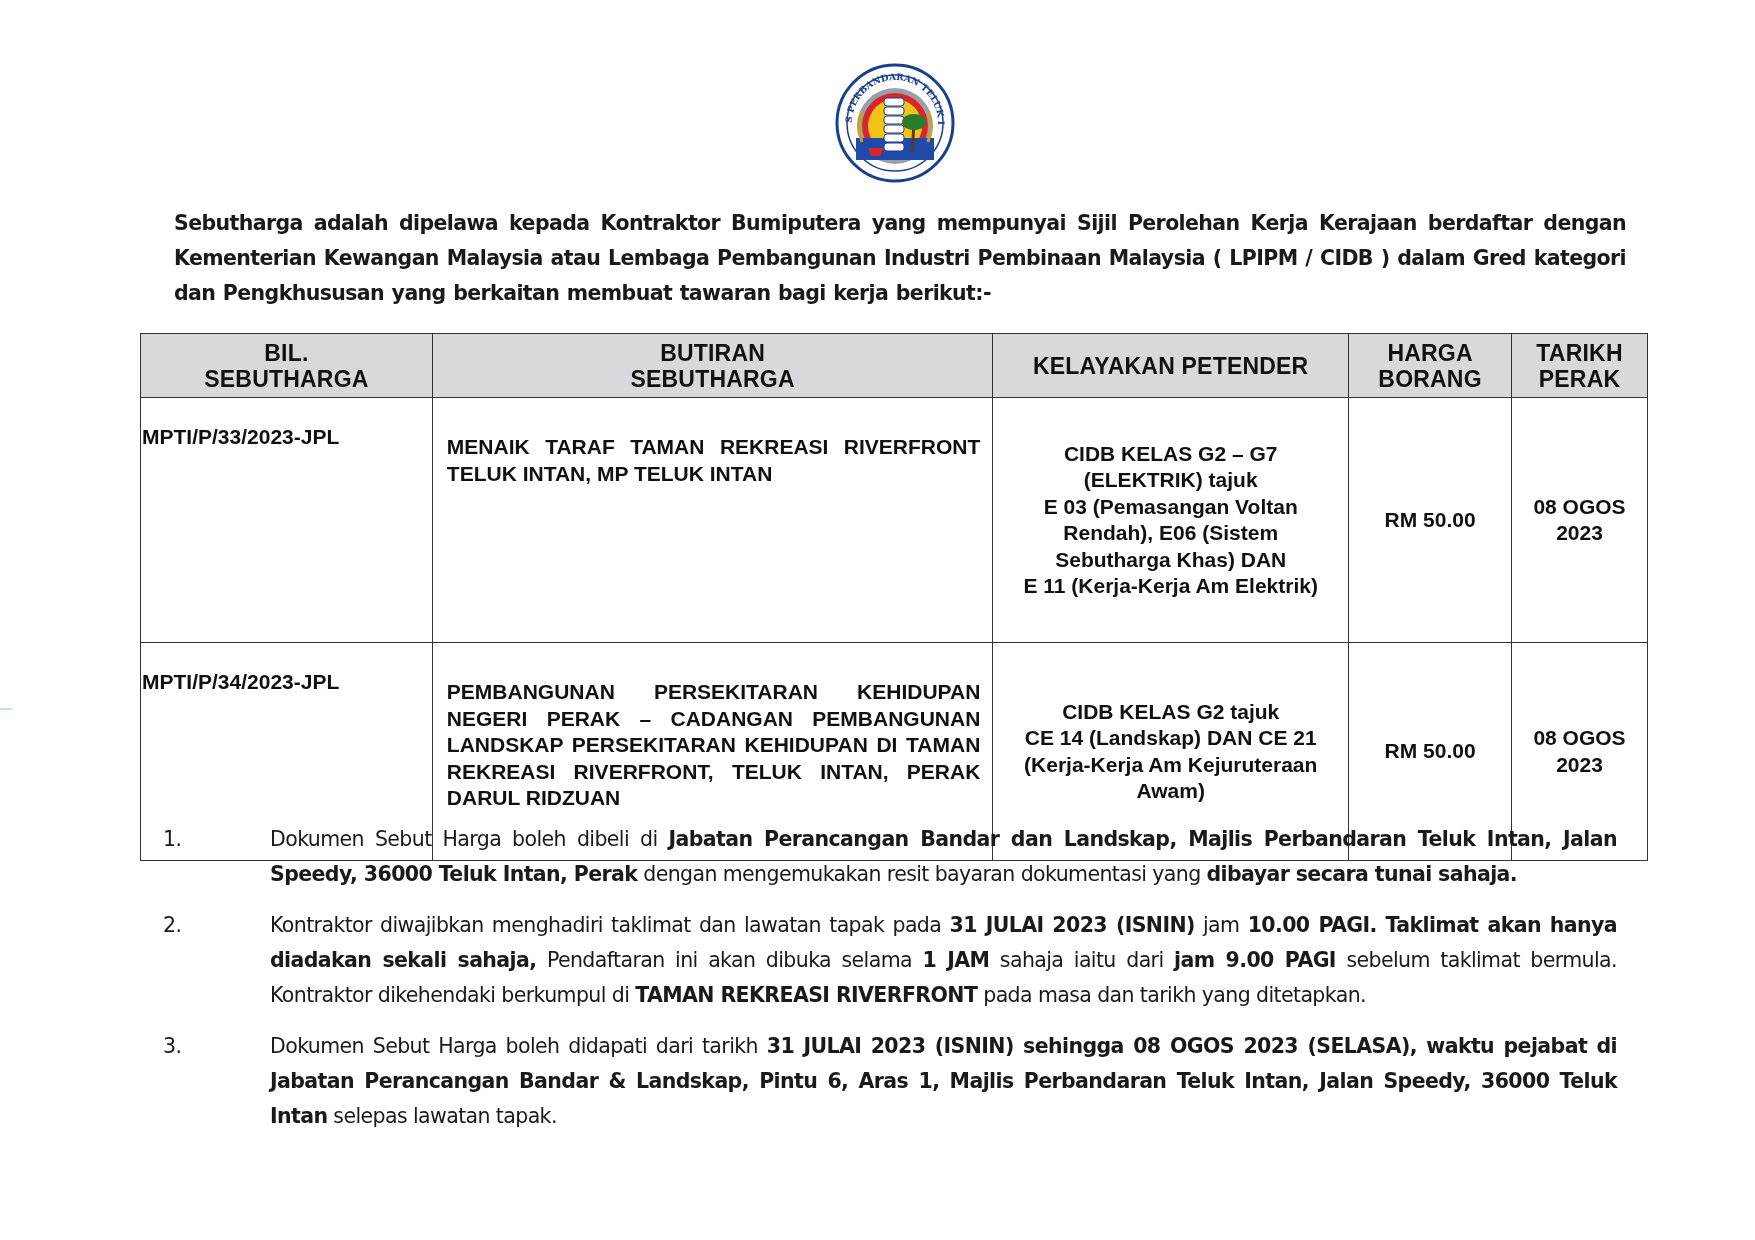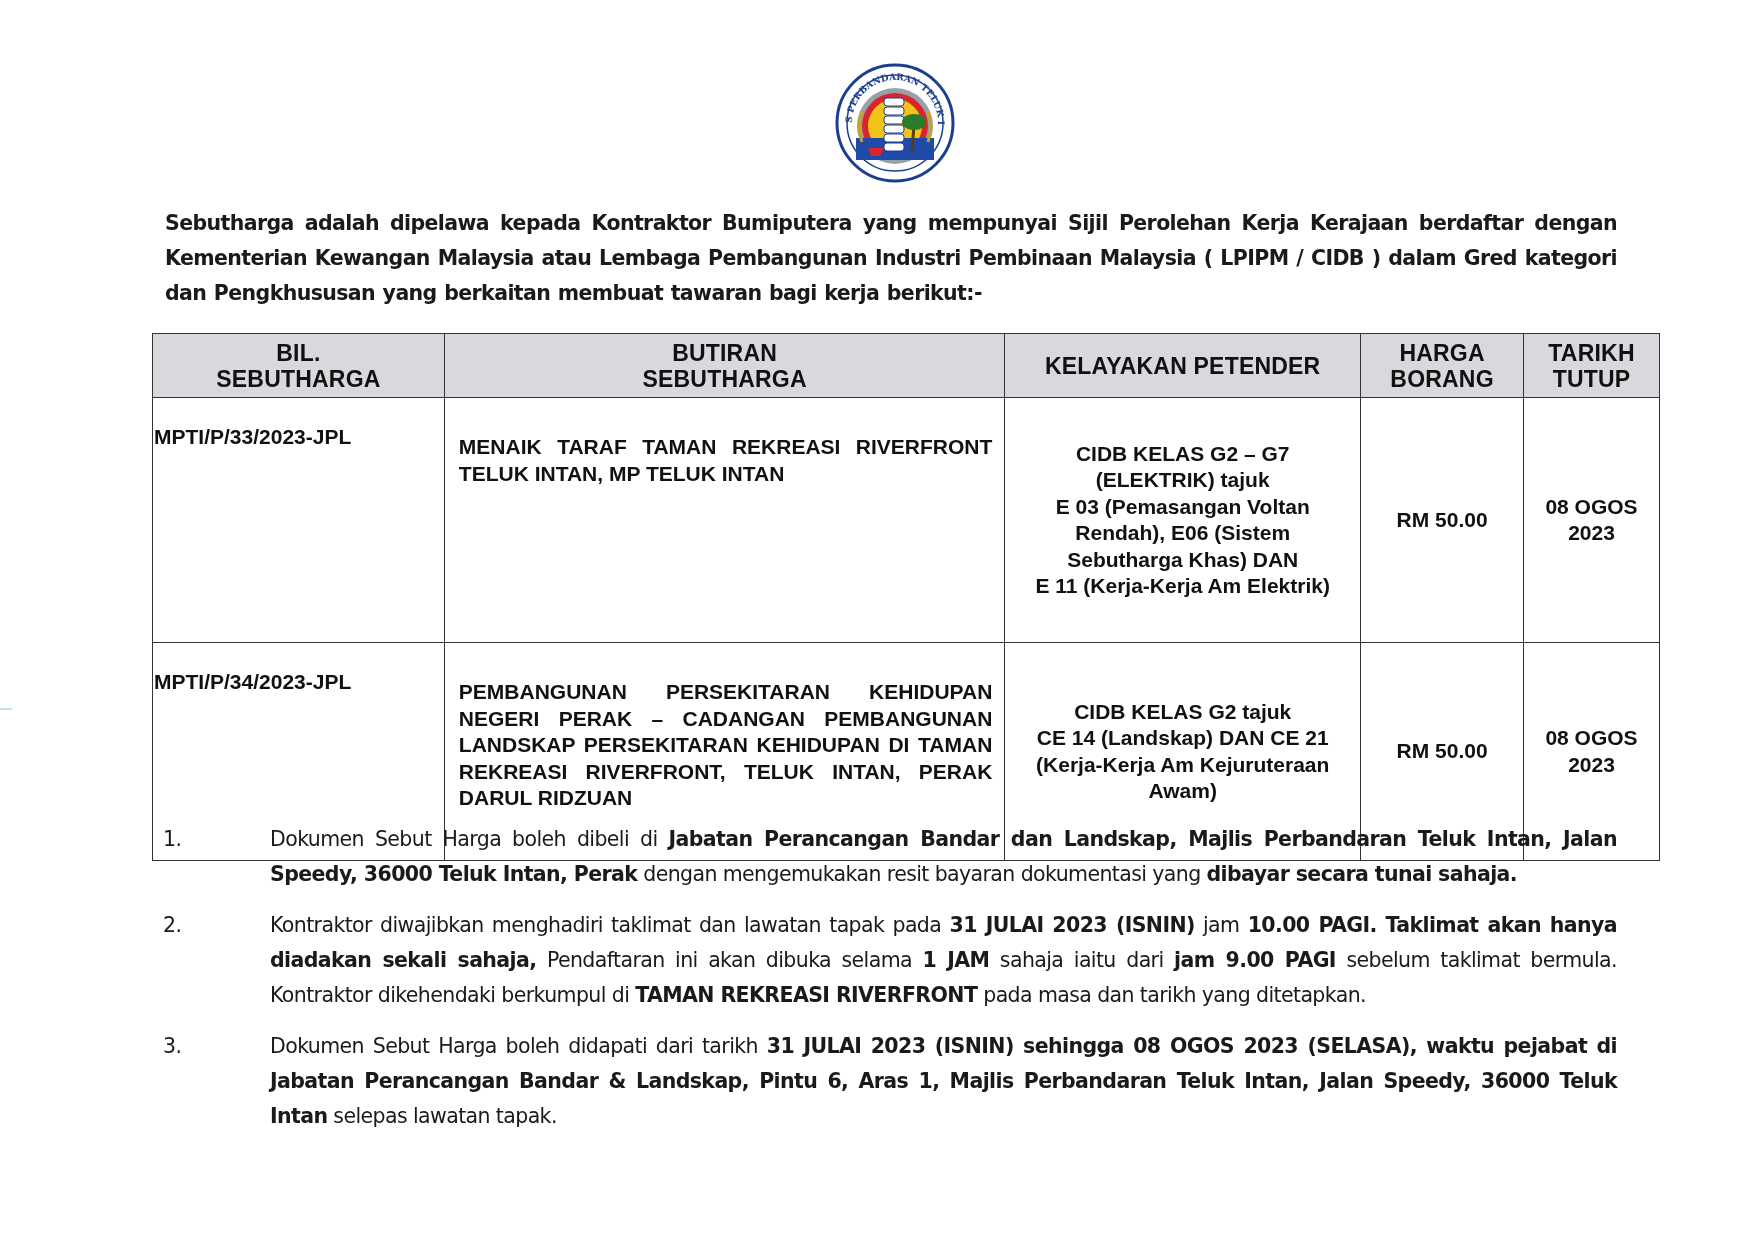--- a/index.html
+++ b/index.html
@@ -2,26 +2,26 @@
 <html><head>
 <meta charset="utf-8">
 <style>
   html, body { margin: 0; padding: 0; }
   body {
     width: 1755px; height: 1240px; background: #ffffff; position: relative; overflow: hidden;
     font-family: "Liberation Sans", sans-serif; color: #111;
   }
   .logo { position: absolute; left: 834px; top: 62px; width: 122px; height: 122px; }
   .intro {
-    position: absolute; left: 165px; top: 206px; width: 1452px;
+    position: absolute; left: 174px; top: 206px; width: 1452px;
     font-family: "DejaVu Sans", sans-serif; font-weight: bold; font-size: 20.5px; line-height: 35px;
     text-align: justify; letter-spacing: -0.6px; word-spacing: 1px; color: #1a1a1a;
   }
   table.tender {
-    position: absolute; left: 152px; top: 333px; width: 1508px; border-collapse: collapse;
+    position: absolute; left: 140px; top: 333px; width: 1508px; border-collapse: collapse;
     font-family: "Liberation Sans", sans-serif; font-weight: bold; color: #111;
   }
   table.tender th, table.tender td { border: 1.5px solid #333; vertical-align: top; }
   table.tender th {
     background: #d9d9dd; font-size: 23px; line-height: 26px; height: 63px; text-align: center;
     vertical-align: middle; padding: 0 6px; letter-spacing: 0.2px;
   }
   table.tender td { font-size: 21px; line-height: 26.5px; }
   td.bil { text-align: left; padding-top: 26px; }
   td.butiran { text-align: justify; padding: 36px 12px 0 14px; text-align-last: left; }
@@ -95,21 +95,21 @@
       </th>
       <th>
         <div>KELAYAKAN PETENDER</div>
       </th>
       <th>
         <div>HARGA</div>
         <div>BORANG</div>
       </th>
       <th>
         <div>TARIKH</div>
-        <div>TUTUP</div>
+        <div>PERAK</div>
       </th>
     </tr>
   </thead>
   <tbody>
     <tr class="r1">
       <td class="bil">MPTI/P/33/2023-JPL</td>
       <td class="butiran">MENAIK TARAF TAMAN REKREASI RIVERFRONT TELUK INTAN, MP TELUK INTAN</td>
       <td class="kel">
         <div>CIDB KELAS G2 – G7</div>
         <div>(ELEKTRIK) tajuk</div>

